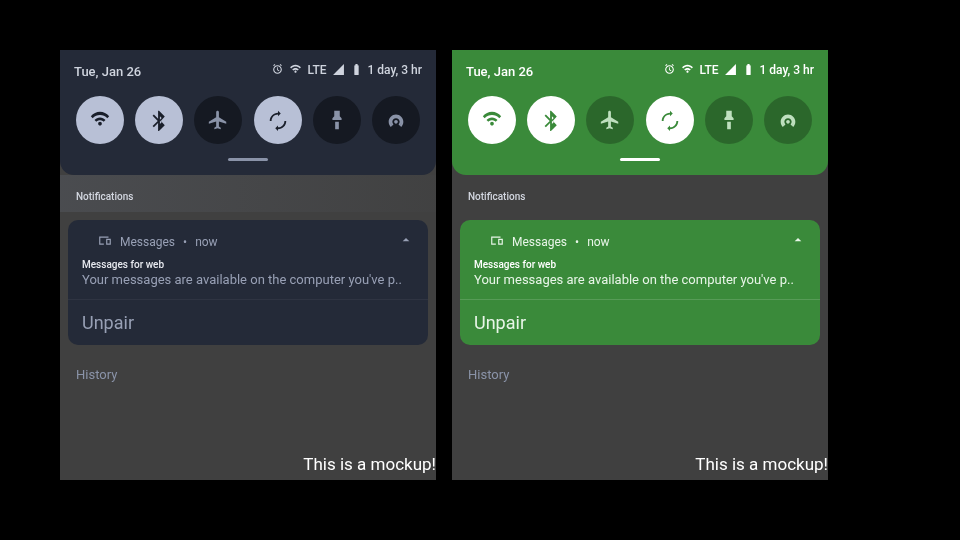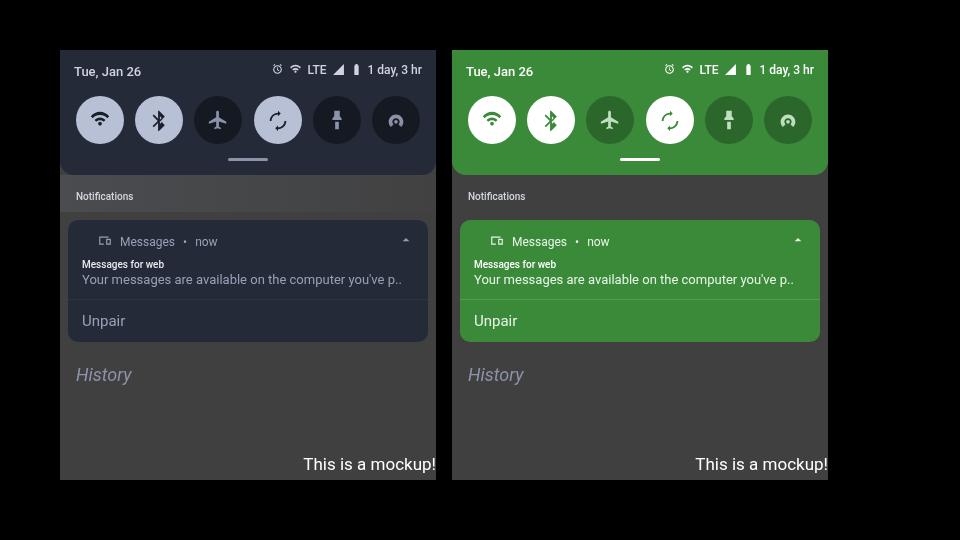--- a/index.html
+++ b/index.html
@@ -116,31 +116,30 @@
   .chev { margin-left: auto; }
   .chev svg { width: 16px; height: 16px; }
   .notif-body {
     padding: 2px 14px 12px 14px;
   }
   .notif-body-title { font-size: 10px; font-weight: 500; color: #e8eaf0; }
   .phone.green .notif-body-title { color: #fff; }
   .notif-body-sub { font-size: 13px; color: #98a0b5; margin-top: 2px; white-space: nowrap; overflow: hidden; }
   .notif-action {
     padding: 12px 14px;
-    font-size: 15px;
+    font-size: 18px;
     color: #98a0b5;
     border-top: 1px solid rgba(255,255,255,0.05);
   }
   .footer-row {
     padding: 22px 16px 0 16px;
-    font-size: 18px;
+    font-size: 13px;
     color: #8a93a8;
     display: flex;
     align-items: flex-end;
-    font-style: italic;
   }
   .mockup-label {
     position: absolute;
     bottom: 6px;
     left: 0;
     width: 100%;
     text-align: right;
     font-size: 17px;
     color: #fff;
     font-weight: 400;

